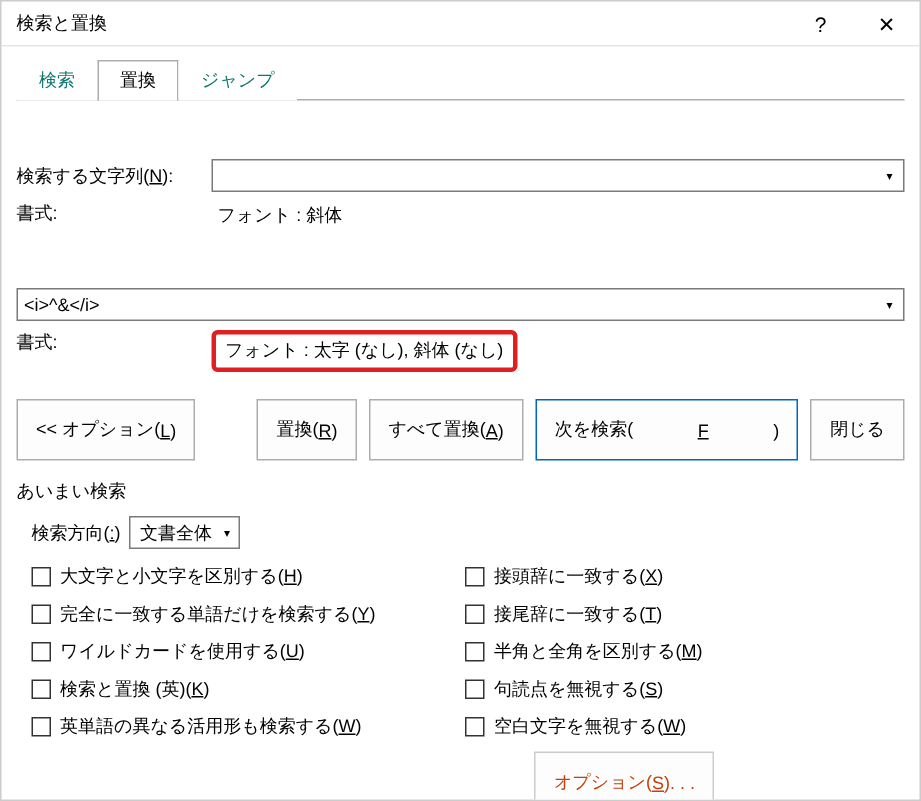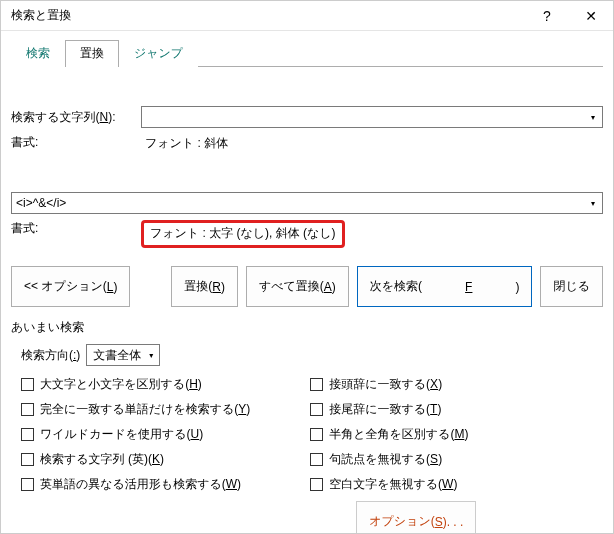--- a/index.html
+++ b/index.html
@@ -242,21 +242,21 @@
       <label class="check">
         <span class="cb"></span>
         <span><span>完全に一致する単語だけを検索する(</span><span class="ul">Y</span><span>)</span></span>
       </label>
       <label class="check">
         <span class="cb"></span>
         <span><span>ワイルドカードを使用する(</span><span class="ul">U</span><span>)</span></span>
       </label>
       <label class="check">
         <span class="cb"></span>
-        <span><span>検索する文字列 (英)(</span><span class="ul">K</span><span>)</span></span>
+        <span><span>検索と置換 (英)(</span><span class="ul">K</span><span>)</span></span>
       </label>
       <label class="check">
         <span class="cb"></span>
         <span><span>英単語の異なる活用形も検索する(</span><span class="ul">W</span><span>)</span></span>
       </label>
     </div>
     <div class="col">
       <label class="check">
         <span class="cb"></span>
         <span><span>接頭辞に一致する(</span><span class="ul">X</span><span>)</span></span>

